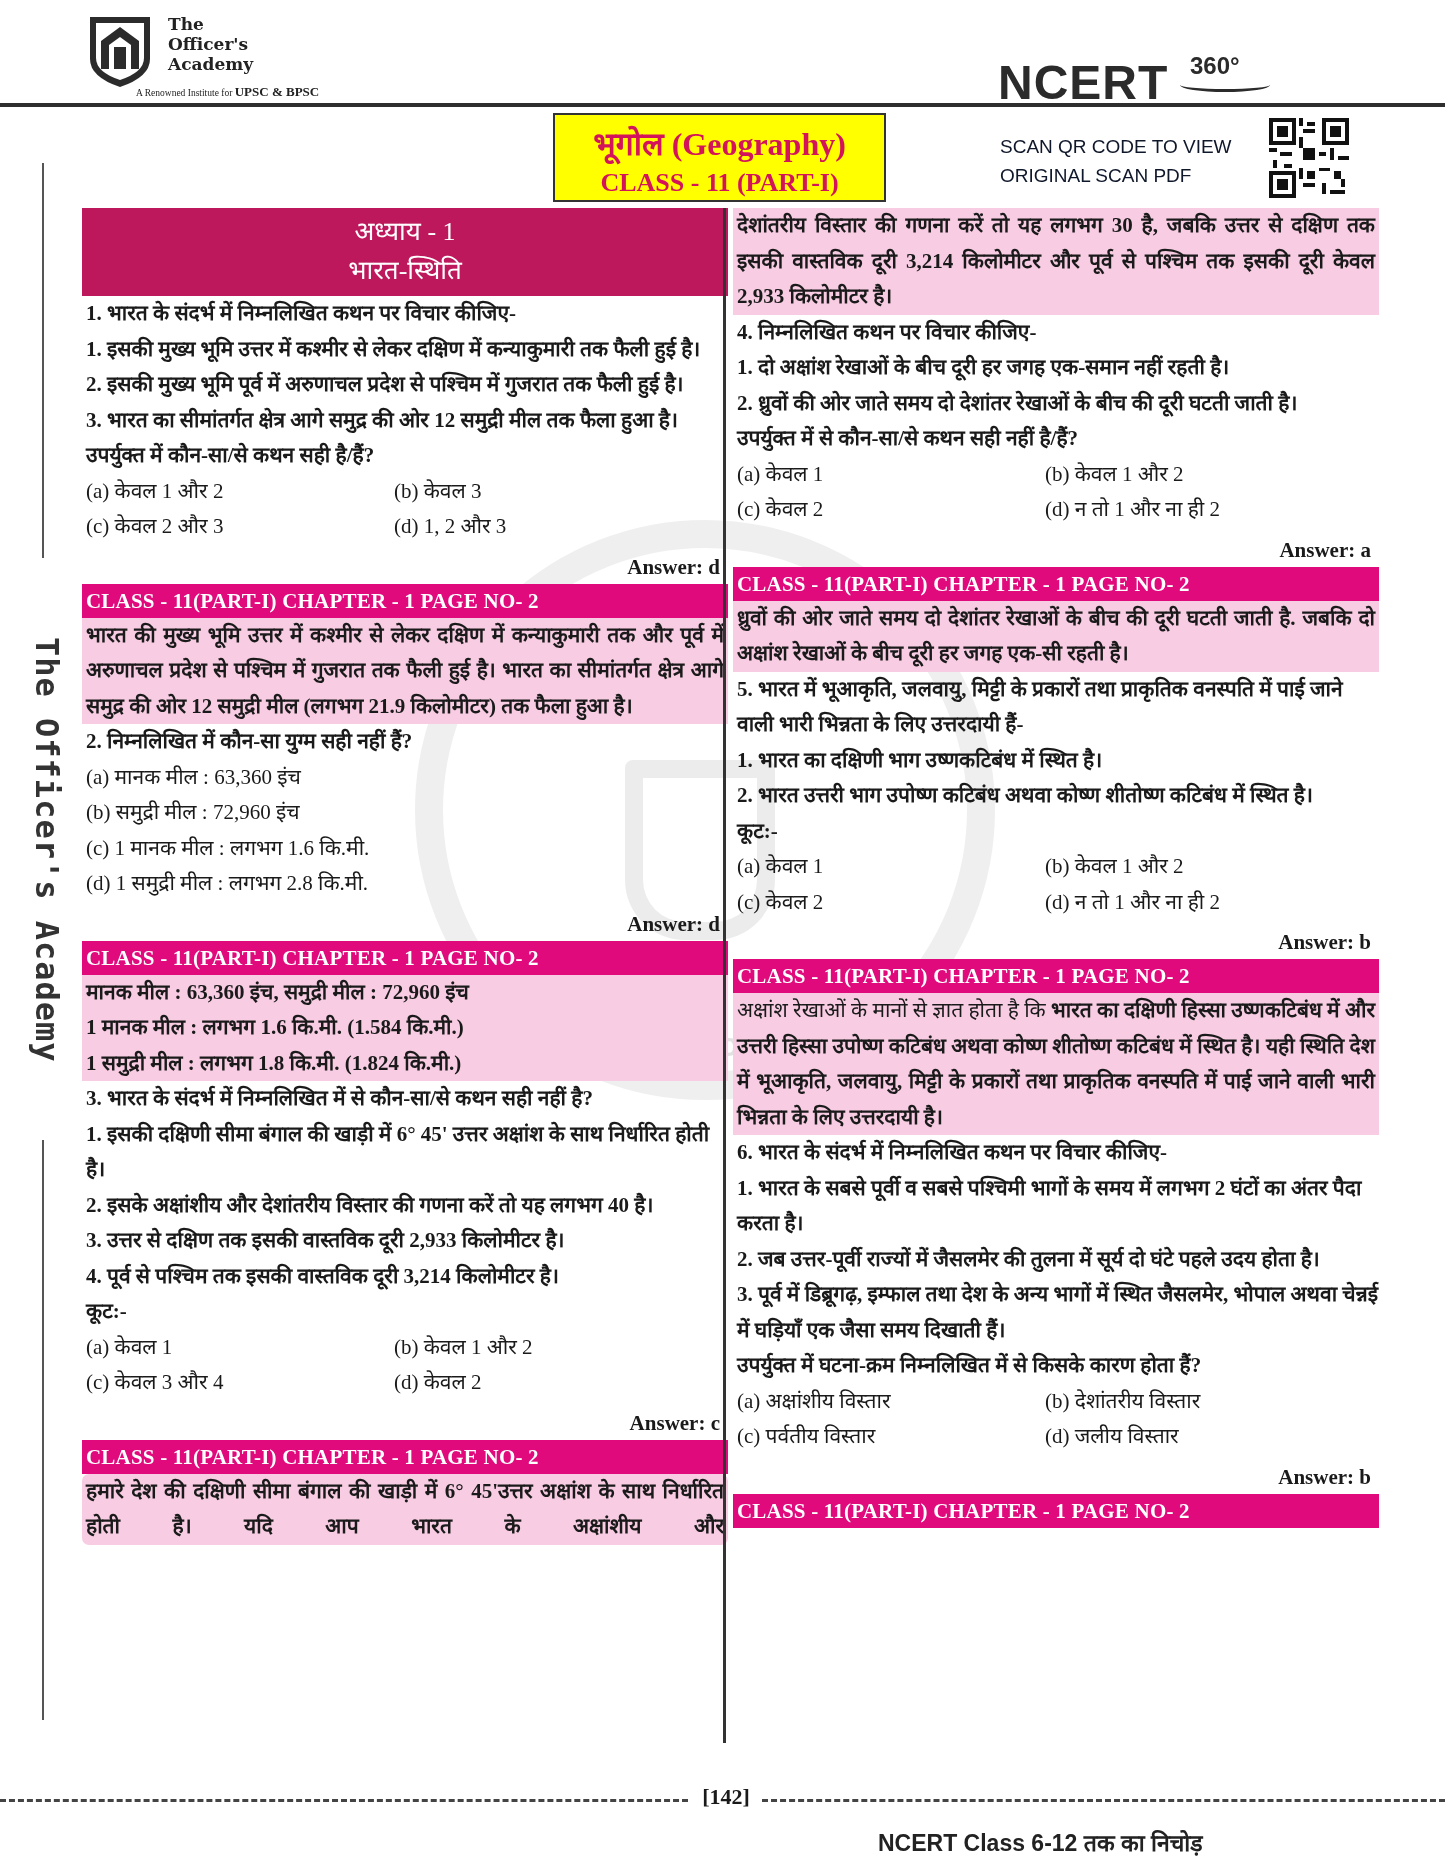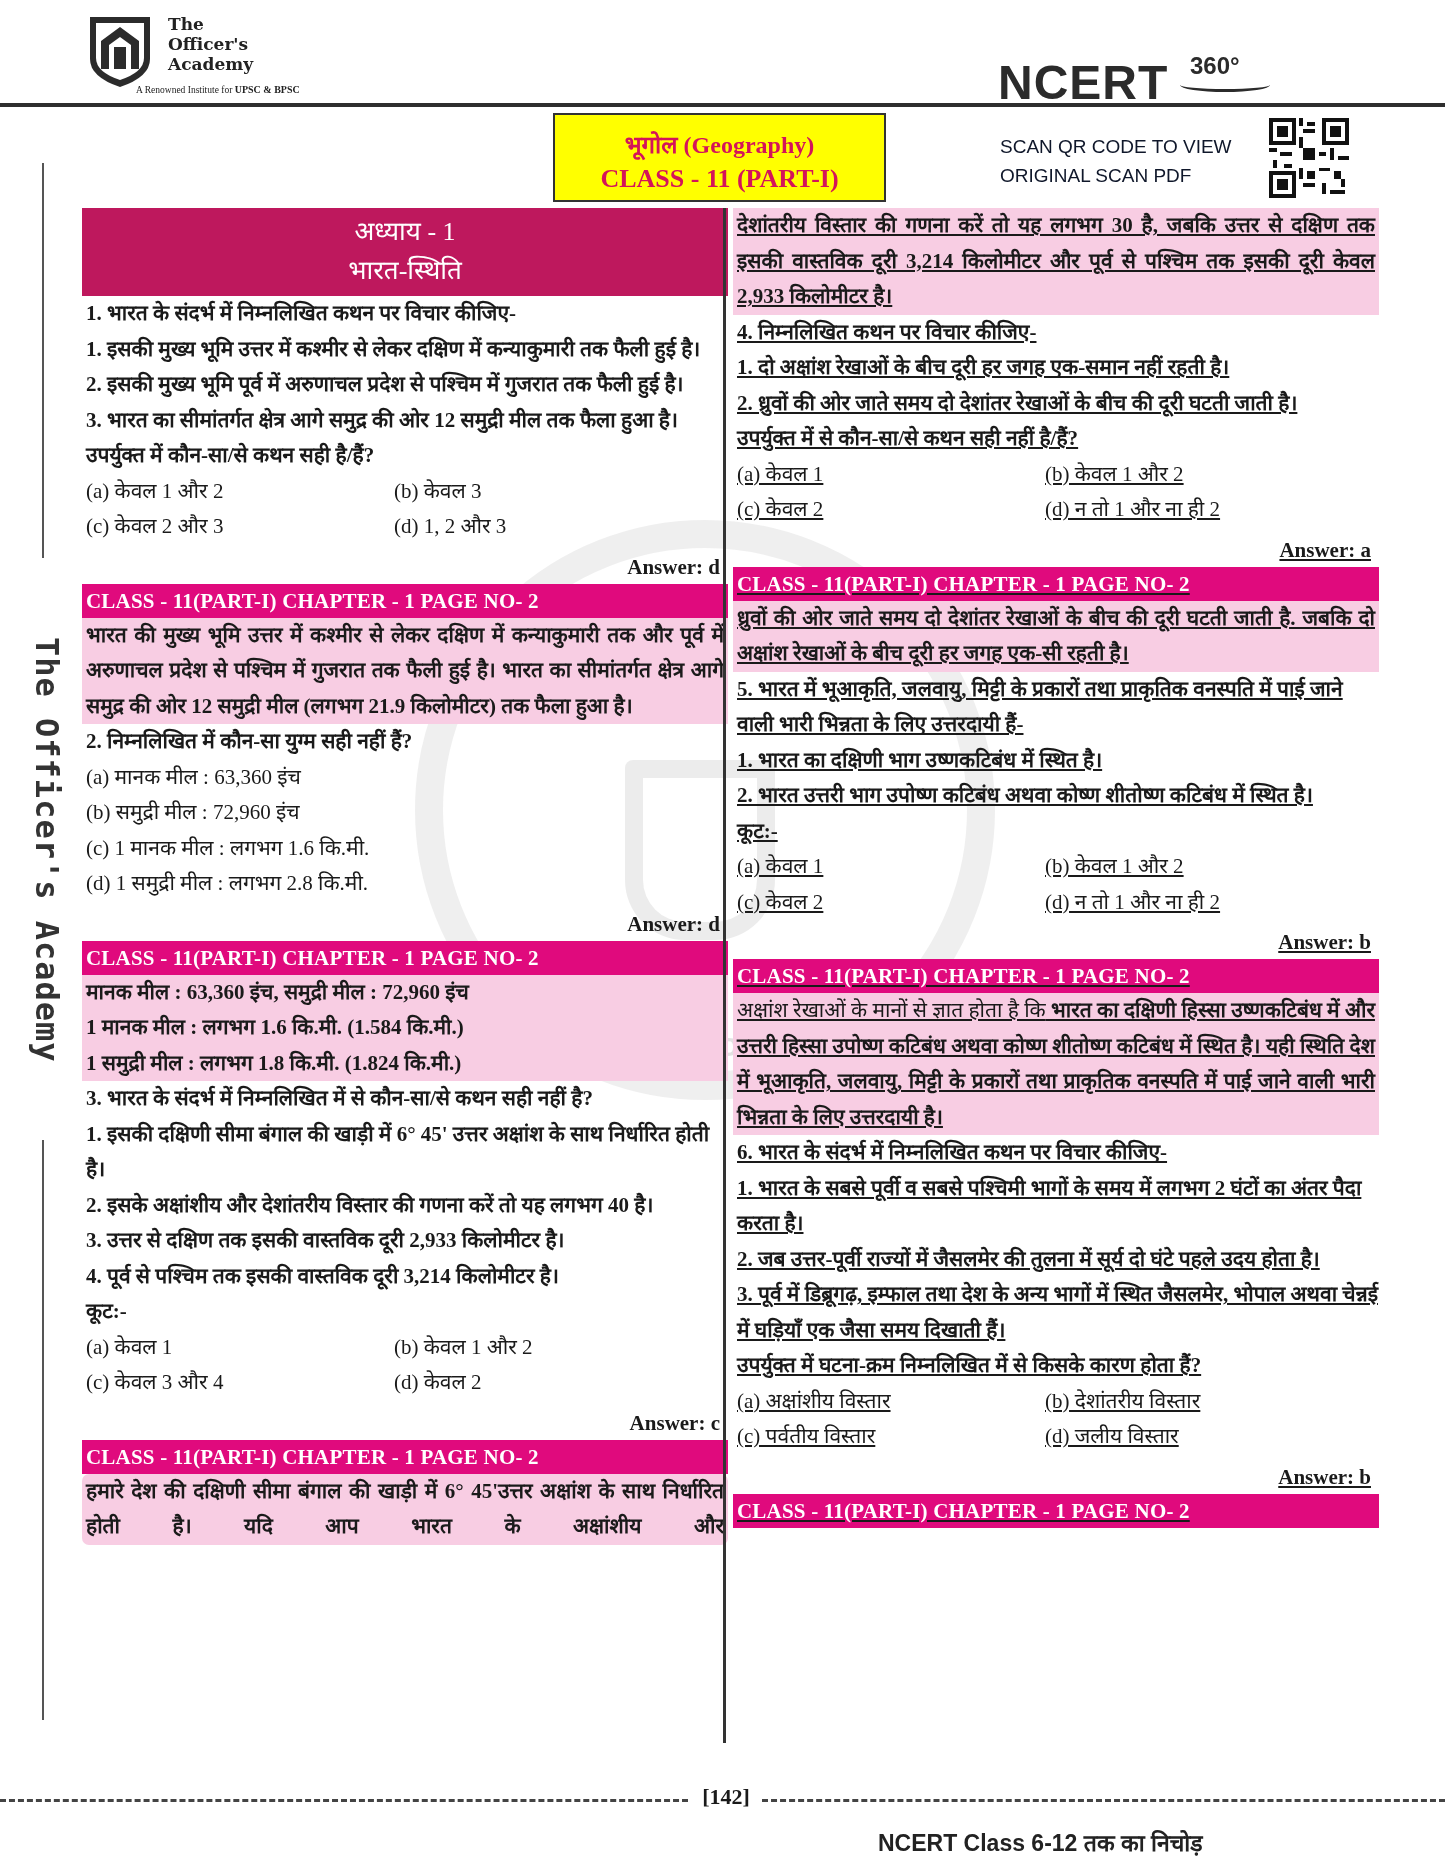--- a/index.html
+++ b/index.html
@@ -5,43 +5,43 @@
   * { box-sizing: border-box; margin: 0; padding: 0; }
   html, body { width: 1445px; height: 1870px; background: #ffffff; overflow: hidden; }
   body { position: relative; font-family: "DejaVu Serif", "Liberation Serif", serif; color: #1a1a1a; }
 
   
   .header { position: absolute; left: 0; top: 0; width: 1445px; height: 110px; padding-left: 40px; }
   .logo { position: absolute; left: 85px; top: 13px; width: 70px; height: 76px; }
   .logo svg { width: 70px; height: 76px; }
   .brand { position: absolute; left: 168px; top: 14px; font-family: "DejaVu Serif", serif; font-weight: bold; font-size: 17px; line-height: 20px; color: #222; }
   .brand-tag { position: absolute; left: 136px; top: 84px; font-size: 9.5px; color: #222; font-family: "Liberation Serif", serif; }
-  .brand-tag b { font-size: 10px; }
+  .brand-tag b { font-size: 13px; }
   .ncert-logo { position: absolute; left: 998px; top: 55px; font-family: "Liberation Sans", sans-serif; font-weight: 900; font-size: 48px; letter-spacing: 1px; color: #2b2b2b; }
   .ncert-360 { position: absolute; left: 1190px; top: 52px; font-family: "Liberation Sans", sans-serif; font-weight: bold; font-size: 24px; color: #2b2b2b; }
   .ncert-360 .arc { position: absolute; left: -10px; top: 26px; width: 90px; height: 14px; border-bottom: 3px solid #2b2b2b; border-radius: 0 0 50% 50%; }
   .header-rule { position: absolute; left: 0; top: 103px; width: 1445px; height: 4px; background: #2e2e2e; }
 
   
   .title-box { position: absolute; left: 553px; top: 113px; width: 333px; height: 89px; background: #ffff00; border: 2px solid #333; text-align: center; font-family: "Liberation Serif", serif; font-weight: bold; color: #d4145a; }
-  .title-box .l1 { font-size: 24px; margin-top: 12px; }
+  .title-box .l1 { font-size: 32px; margin-top: 6px; }
   .title-box .l2 { font-size: 26px; margin-top: 4px; }
 
   .qr-text { position: absolute; left: 1000px; top: 132px; font-family: "Liberation Sans", sans-serif; font-size: 19px; line-height: 29px; color: #0f172a; }
   .qr { position: absolute; left: 1268px; top: 118px; width: 82px; height: 80px; }
 
   
   .side-line-top { position: absolute; left: 42px; top: 163px; width: 2px; height: 395px; background: #555; }
   .side-line-bot { position: absolute; left: 42px; top: 1140px; width: 2px; height: 580px; background: #555; }
   .side-text { position: absolute; left: 22px; top: 565px; width: 44px; height: 570px; writing-mode: vertical-rl; font-family: "DejaVu Sans Mono", monospace; font-weight: bold; font-size: 32px; color: #333; letter-spacing: 1px; text-align: center; }
 
   
   .col { position: absolute; top: 208px; width: 646px; font-family: "Liberation Serif", serif; font-size: 21px; line-height: 35.5px; }
   .col-left { left: 82px; }
-  .col-right { left: 733px; text-decoration: underline; }
+  .col-right { left: 733px; }
   .col-divider { position: absolute; left: 723px; top: 208px; width: 3px; height: 1535px; background: #333; }
 
   .chap-head { background: #be185d; color: #fff; text-align: center; font-size: 26px; line-height: 39px; padding: 4px 0 6px; }
   .q { font-weight: bold; padding-left: 4px; }
   .opt-row { display: flex; padding-left: 4px; }
   .opt-row span { width: 308px; }
   .answer { text-align: right; font-weight: bold; padding-right: 8px; margin-top: 0px; height: 39px; line-height: 44px; }
   .ref { background: #e00a7d; color: #fff; font-size: 21px; line-height: 30px; padding: 2px 4px; font-weight: bold; letter-spacing: 0.2px; }
   .expl { background: #f8cde3; padding: 0 4px; font-weight: bold; text-align: justify; text-align-last: left; line-height: 35.5px; }
   .expl .norm { font-weight: normal; }

